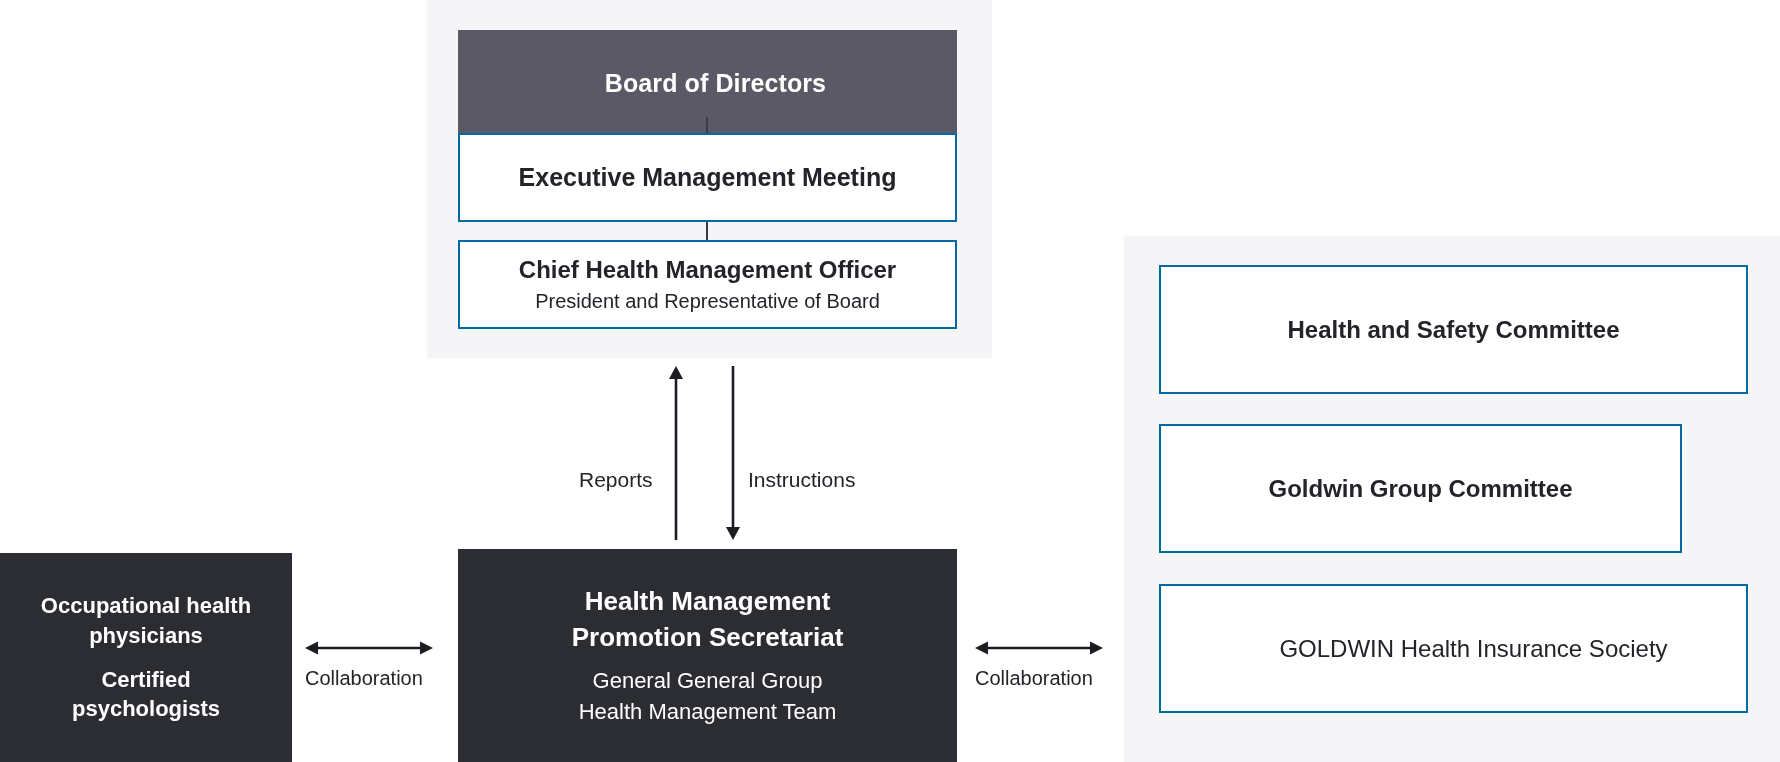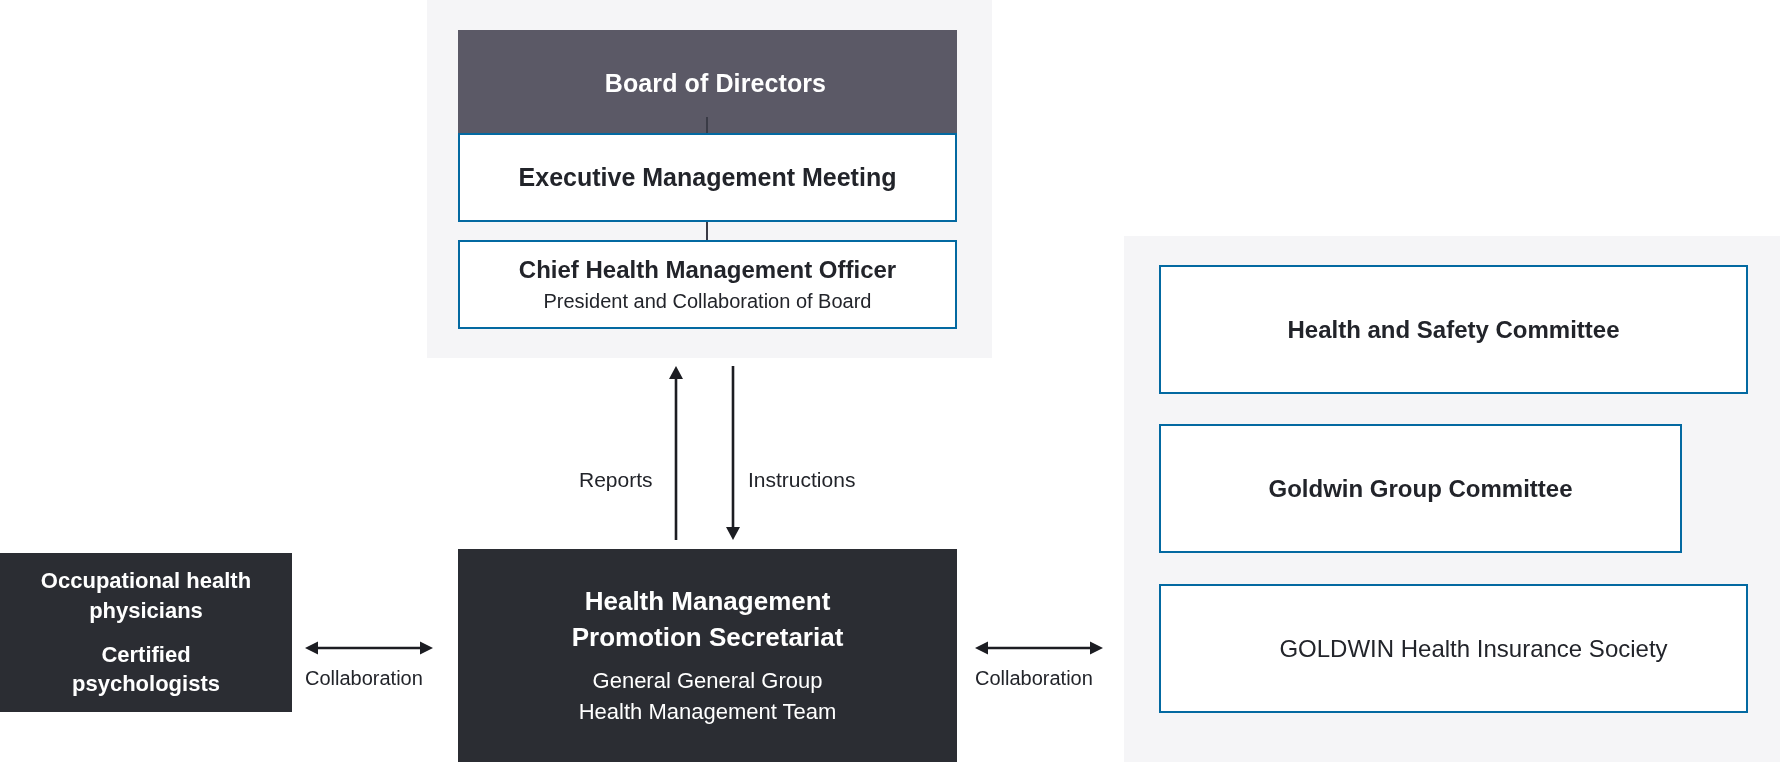--- a/index.html
+++ b/index.html
@@ -161,21 +161,21 @@
   <div class="vline" style="left:706px; top:117px; height:17px;"></div>
 
   <div class="box box-outline" style="left:458px; top:133px; width:499px; height:89px;">
     <div class="t-exec">Executive Management Meeting</div>
   </div>
 
   <div class="vline" style="left:706px; top:222px; height:19px;"></div>
 
   <div class="box box-outline" style="left:458px; top:240px; width:499px; height:89px;justify-content:center;">
     <div class="t-chief-main">Chief Health Management Officer</div>
-    <div class="t-chief-sub">President and Collaboration of Board</div>
+    <div class="t-chief-sub">President and Representative of Board</div>
   </div>
 
   <div class="arrow-wrap" style="left:656px; top:366px; width:40px; height:174px;">
     <svg width="40" height="174" viewBox="0 0 40 174" aria-hidden="true">
       <defs>
         <marker id="headUp" markerWidth="9" markerHeight="9" refX="4.5" refY="8" orient="auto-start-reverse" markerUnits="userSpaceOnUse">
           <path d="M0,8 L4.5,0 L9,8 Z" fill="#1c1d22"></path>
         </marker>
       </defs>
       <line x1="20" y1="174" x2="20" y2="10" stroke="#1c1d22" stroke-width="2.6"></line>
@@ -185,21 +185,21 @@
   <div class="arrow-label" style="left:579px; top:445px;">Reports</div>
 
   <div class="arrow-wrap" style="left:713px; top:366px; width:40px; height:174px;">
     <svg width="40" height="174" viewBox="0 0 40 174" aria-hidden="true">
       <line x1="20" y1="0" x2="20" y2="164" stroke="#1c1d22" stroke-width="2.6"></line>
       <path d="M20,174 L27,161 L13,161 Z" fill="#1c1d22"></path>
     </svg>
   </div>
   <div class="arrow-label" style="left:748px; top:445px;">Instructions</div>
 
-  <div class="box box-solid" style="left:0px; top:553px; width:292px; height:159px;">
+  <div class="box box-solid" style="left:0px; top:553px; width:292px; height:209px;">
     <div class="t-left-line">Occupational health</div>
     <div class="t-left-line">physicians</div>
     <div class="gap-small"></div>
     <div class="t-left-line">Certified</div>
     <div class="t-left-line">psychologists</div>
   </div>
 
   <div class="collab" style="left:305px; top:640px; width:140px;">
     <svg width="128" height="16" viewBox="0 0 128 16" aria-hidden="true">
       <line x1="11" y1="8" x2="117" y2="8" stroke="#1c1d22" stroke-width="2.6"></line>

